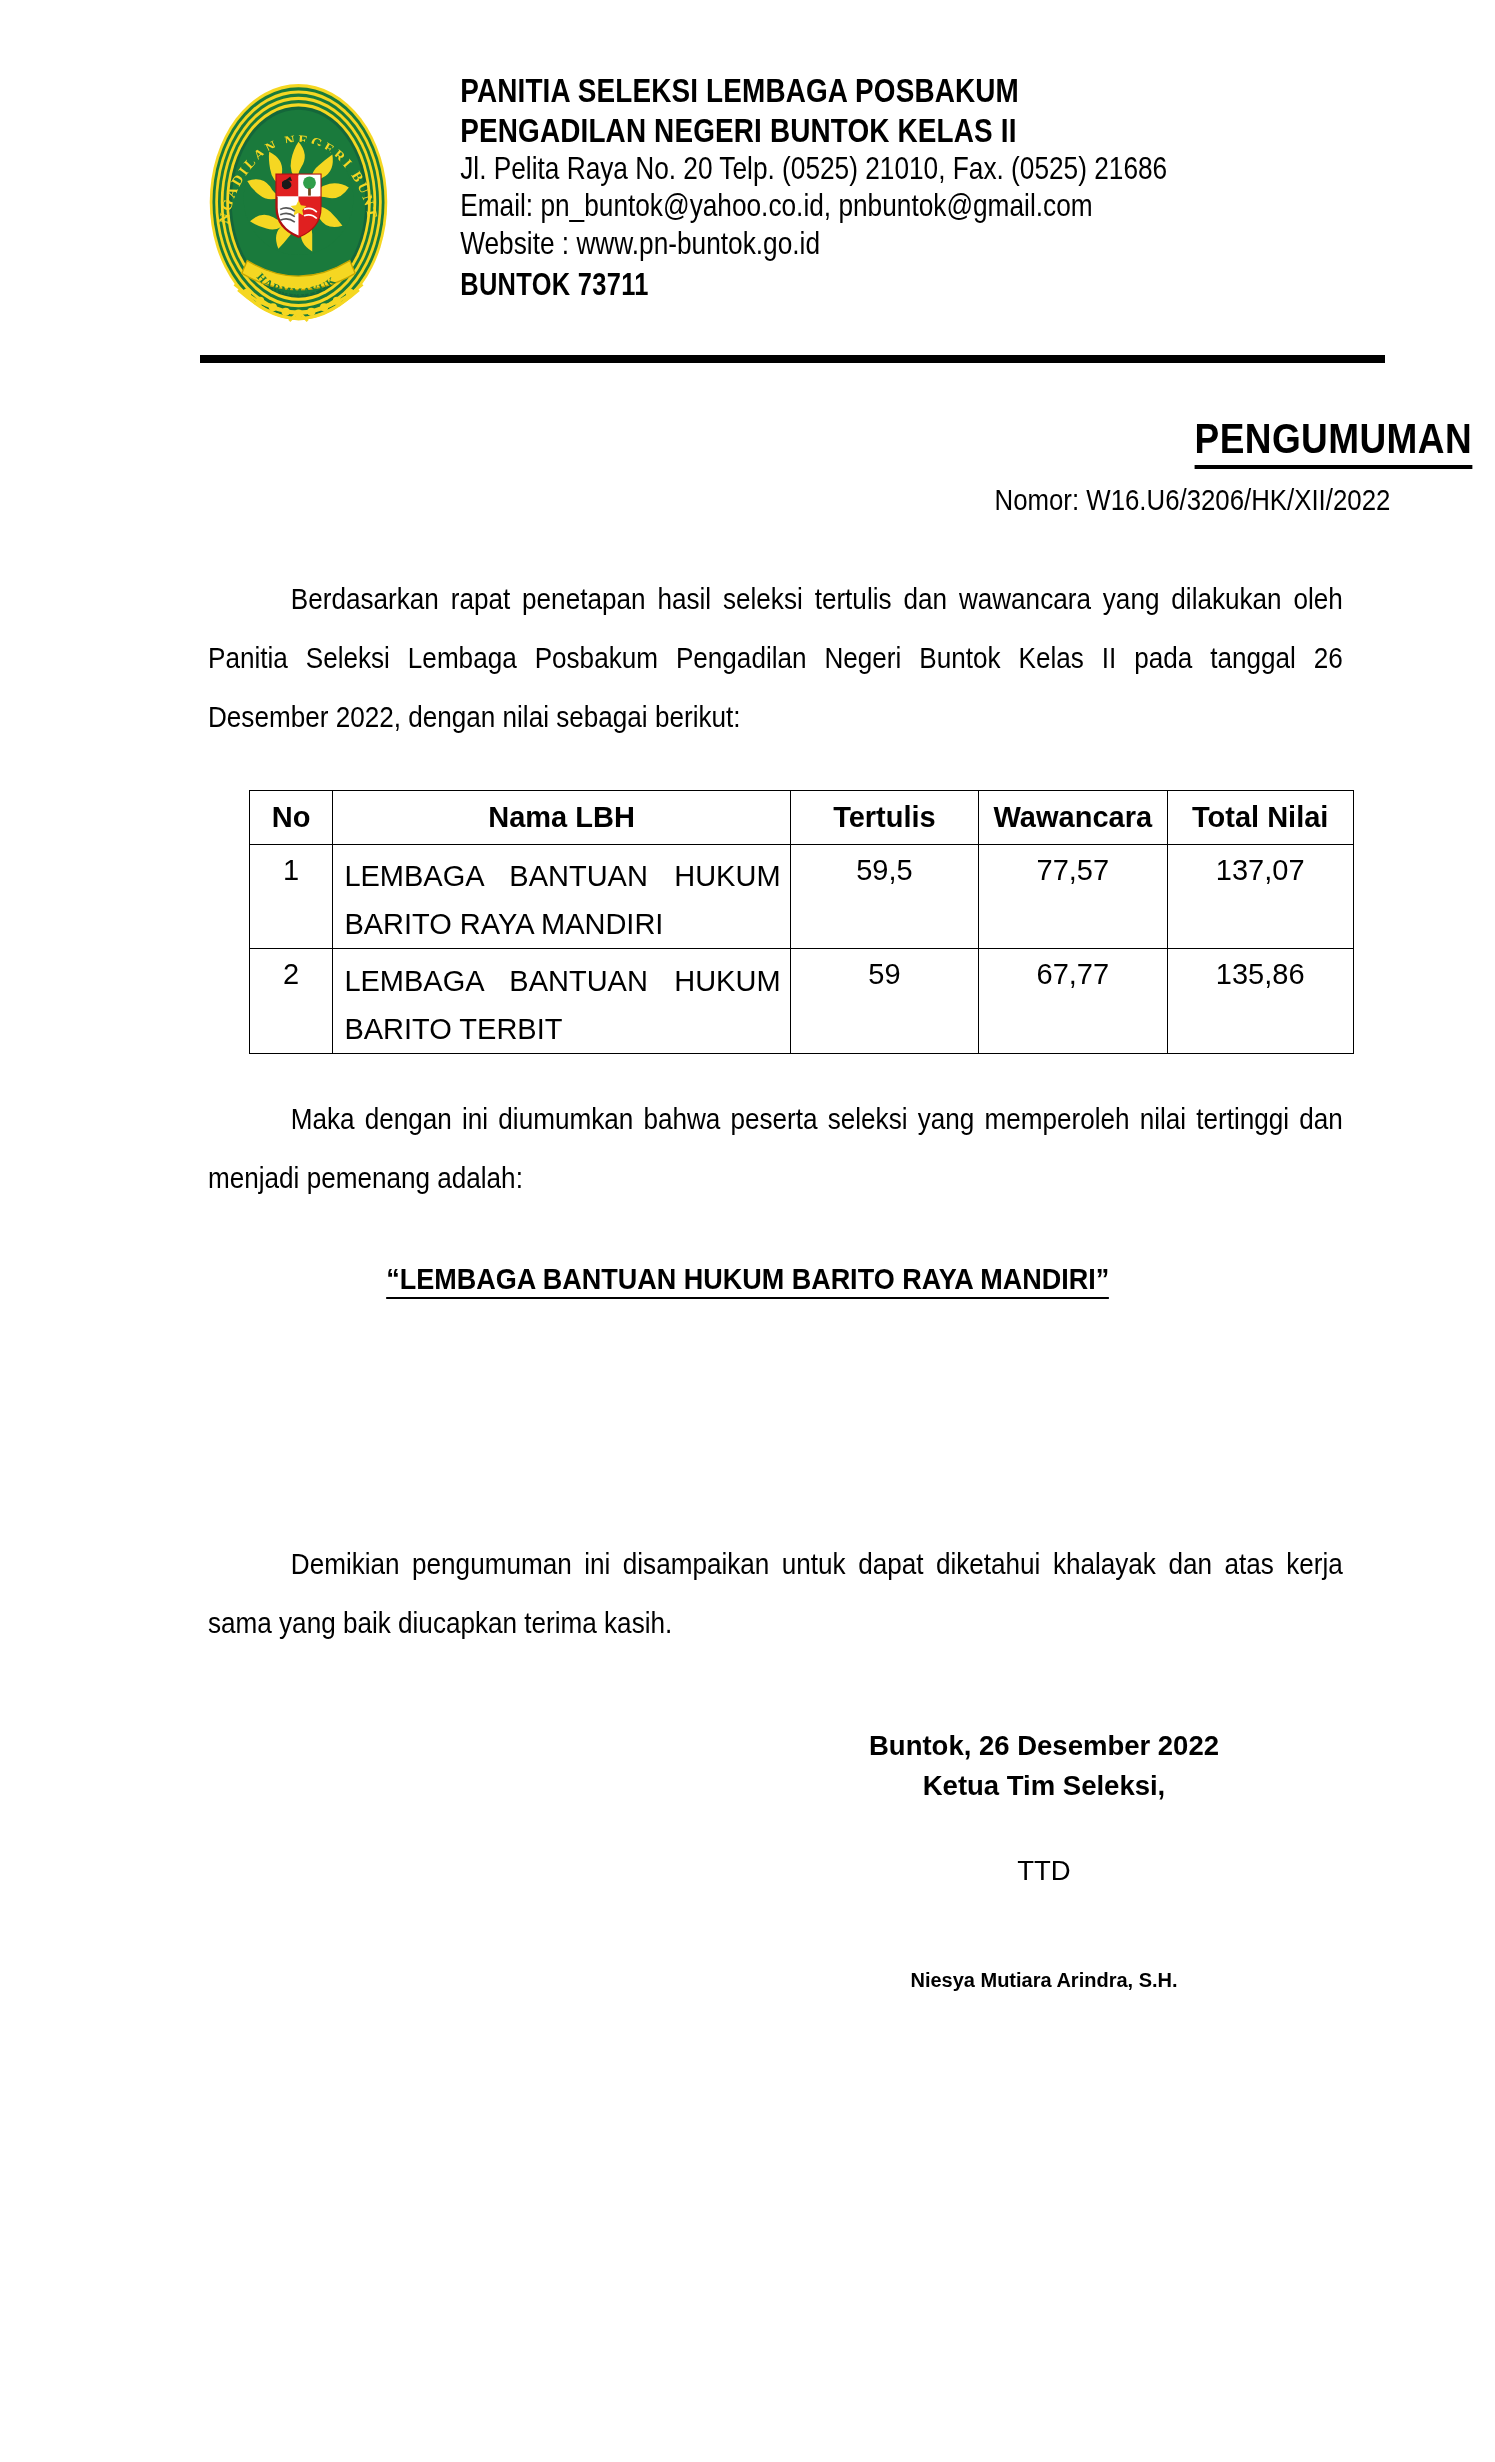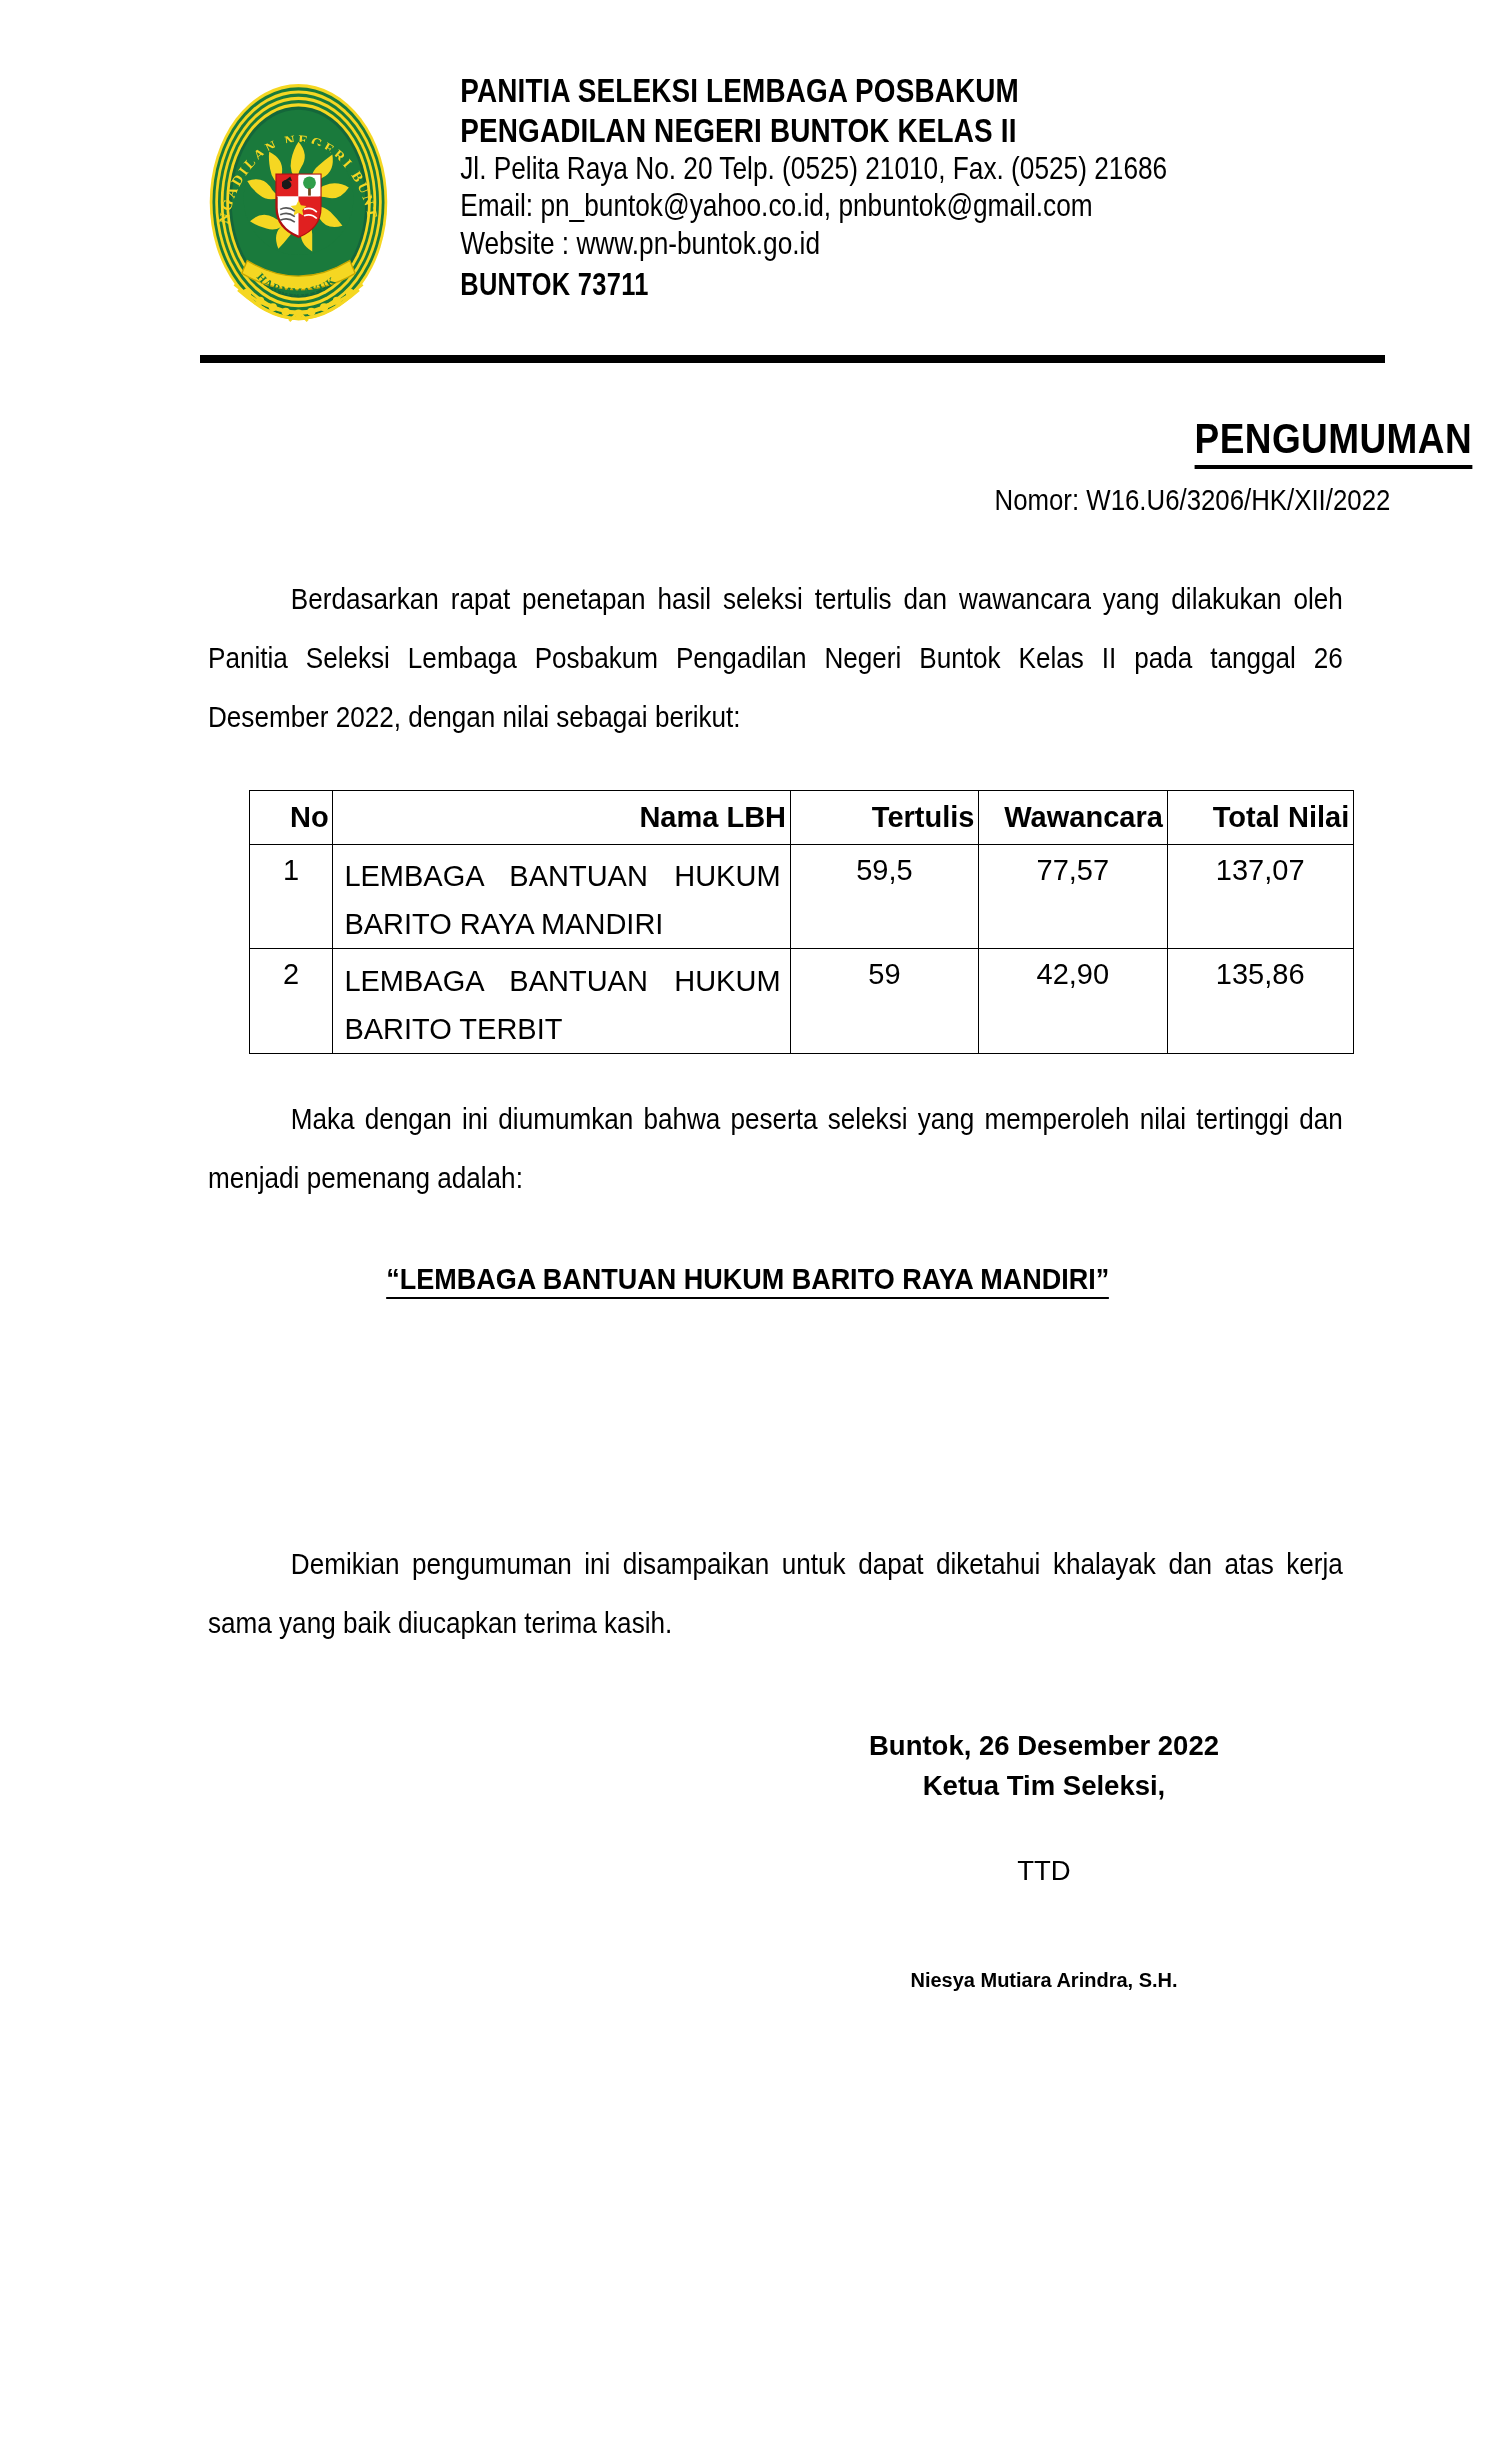--- a/index.html
+++ b/index.html
@@ -124,21 +124,21 @@
     font-family: "Liberation Sans Narrow", "Liberation Sans", sans-serif;
     table-layout: fixed;
   }
   table.scores th, table.scores td {
     border: 1.8px solid #000;
     font-size: 29px;
     padding: 0;
     vertical-align: top;
   }
   table.scores th {
-    text-align: right;
+    text-align: center;
     font-weight: bold;
     height: 53px;
     line-height: 53px;
     padding: 0 3.7px;
   }
   table.scores td { height: 95px; }
   .c-no    { width: 75px;  text-align: center; }
   .c-name  { width: 449px; text-align: left; }
   .c-num   { width: 180px; text-align: center; }
   .c-num2  { width: 180px; text-align: center; }
@@ -332,21 +332,21 @@
           <td class="c-name">
             <span class="just2">
               <span class="l1">LEMBAGA BANTUAN HUKUM</span>
               <span class="l2">BARITO TERBIT</span>
             </span>
           </td>
           <td class="c-num">
             <span class="cell-pad-c">59</span>
           </td>
           <td class="c-num2">
-            <span class="cell-pad-c">42,90</span>
+            <span class="cell-pad-c">67,77</span>
           </td>
           <td class="c-tot">
             <span class="cell-pad-c">135,86</span>
           </td>
         </tr>
       </tbody>
     </table>
   </div>
 
   <div class="body-area" style="top:1090px;">

